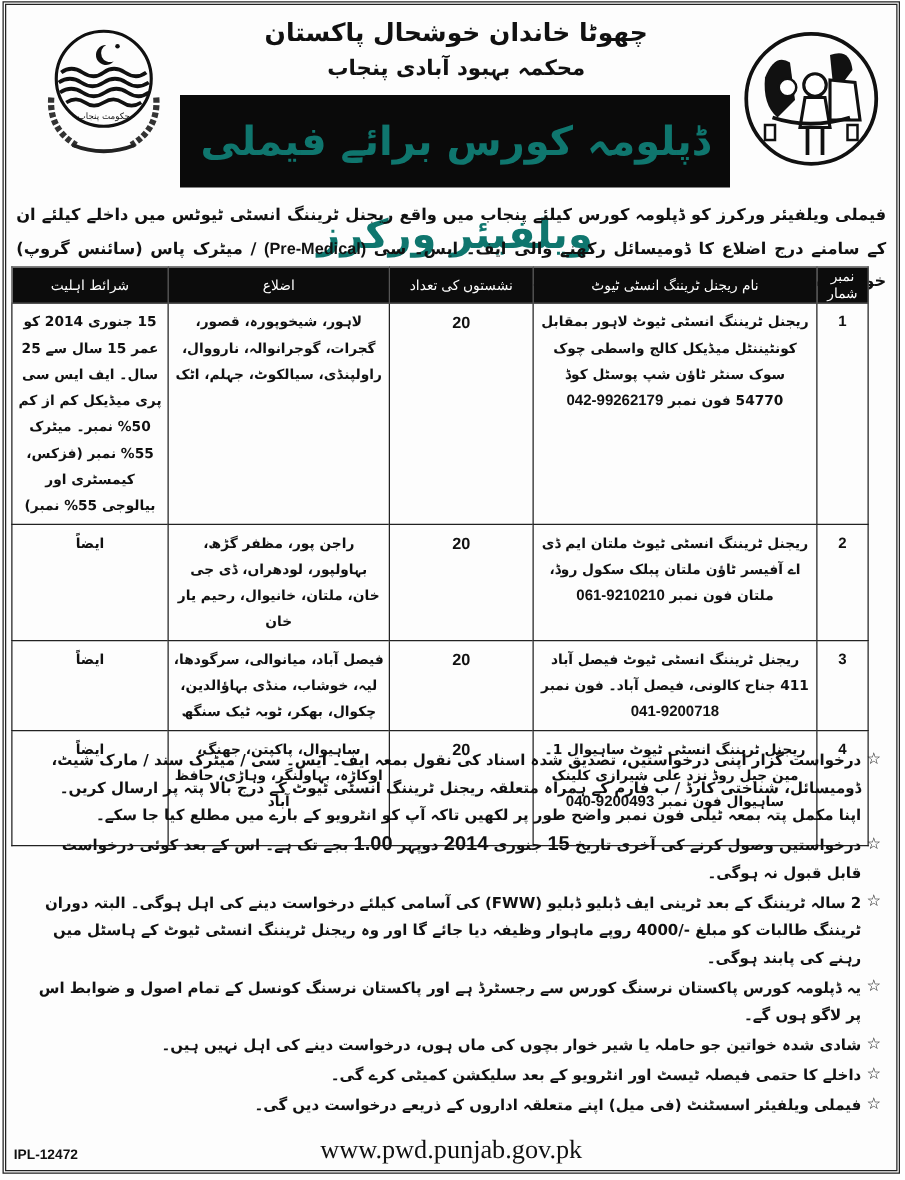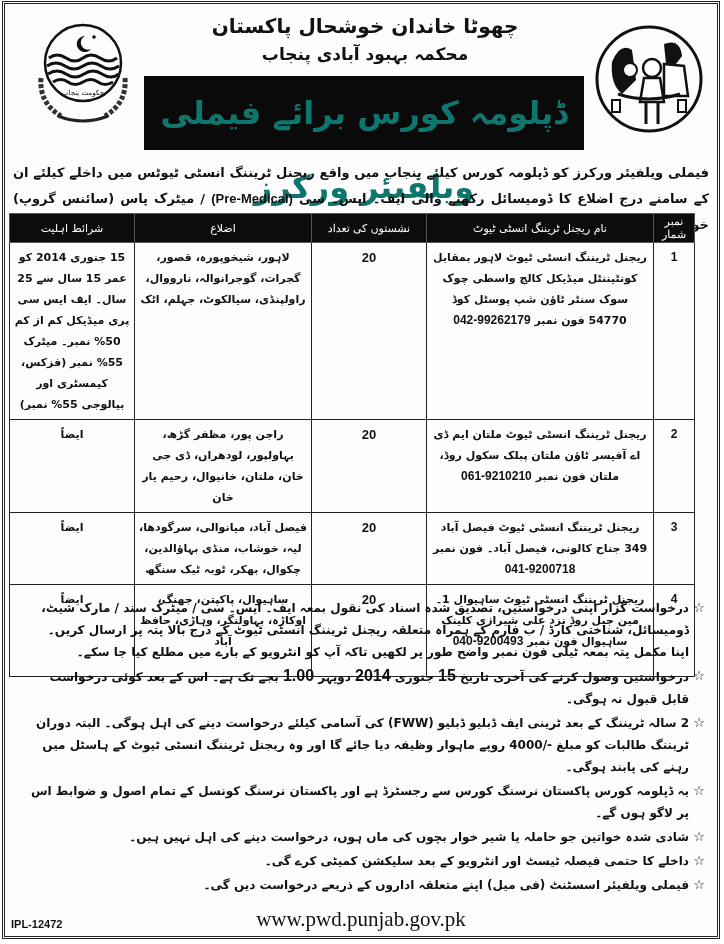--- a/index.html
+++ b/index.html
@@ -96,21 +96,21 @@
       </tr>
       <tr style="height:78px">
         <td class="c-num">2</td>
         <td class="c-inst"><span>ریجنل ٹریننگ انسٹی ٹیوٹ ملتان ایم ڈی اے آفیسر ٹاؤن ملتان پبلک سکول روڈ، ملتان فون نمبر</span> <span class="ph">061-9210210</span></td>
         <td class="c-seats">20</td>
         <td class="c-dist">راجن پور، مظفر گڑھ، بہاولپور، لودھراں، ڈی جی خان، ملتان، خانیوال، رحیم یار خان</td>
         <td class="c-elig">ایضاً</td>
       </tr>
       <tr style="height:68px">
         <td class="c-num">3</td>
-        <td class="c-inst"><span>ریجنل ٹریننگ انسٹی ٹیوٹ فیصل آباد 349 جناح کالونی، فیصل آباد۔ فون نمبر</span> <span class="ph">041-9200718</span></td>
+        <td class="c-inst"><span>ریجنل ٹریننگ انسٹی ٹیوٹ فیصل آباد 411 جناح کالونی، فیصل آباد۔ فون نمبر</span> <span class="ph">041-9200718</span></td>
         <td class="c-seats">20</td>
         <td class="c-dist">فیصل آباد، میانوالی، سرگودھا، لیہ، خوشاب، منڈی بہاؤالدین، چکوال، بھکر، ٹوبہ ٹیک سنگھ</td>
         <td class="c-elig">ایضاً</td>
       </tr>
       <tr style="height:92px">
         <td class="c-num">4</td>
         <td class="c-inst"><span>ریجنل ٹریننگ انسٹی ٹیوٹ ساہیوال 1۔ مین جیل روڈ نزد علی شیرازی کلینک ساہیوال فون نمبر</span> <span class="ph">040-9200493</span></td>
         <td class="c-seats">20</td>
         <td class="c-dist">ساہیوال، پاکپتن، جھنگ، اوکاڑہ، بہاولنگر، وہاڑی، حافظ آباد</td>
         <td class="c-elig">ایضاً</td>

